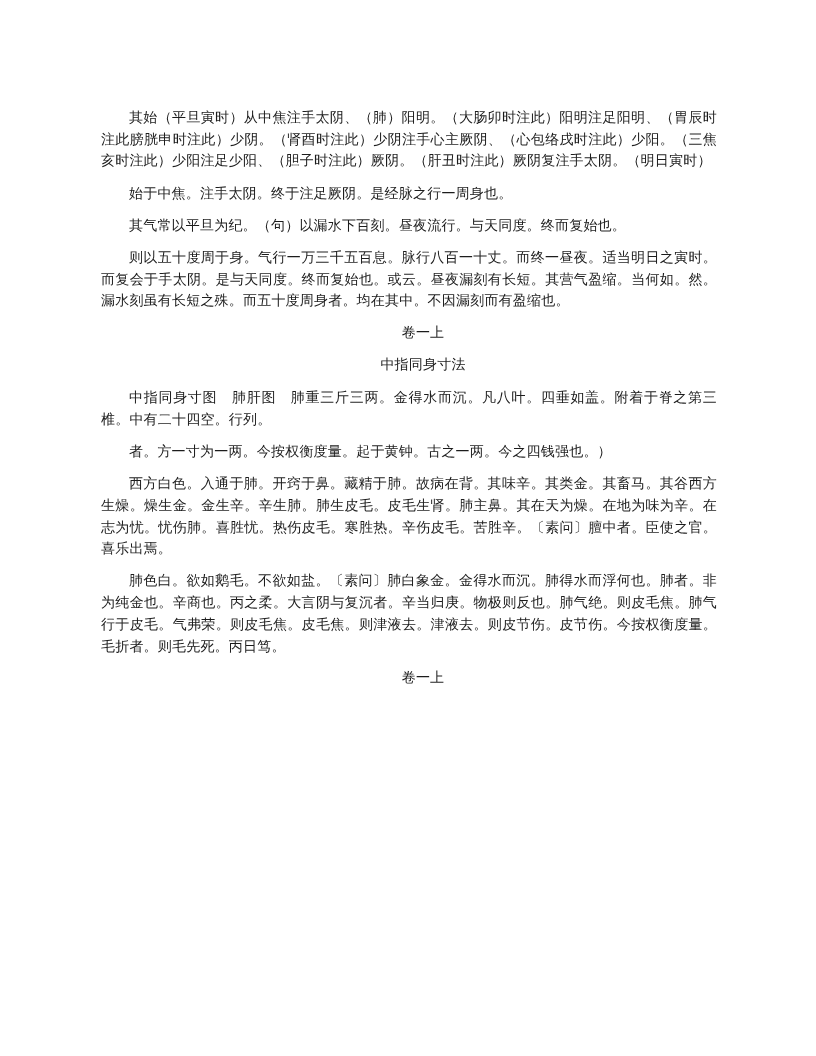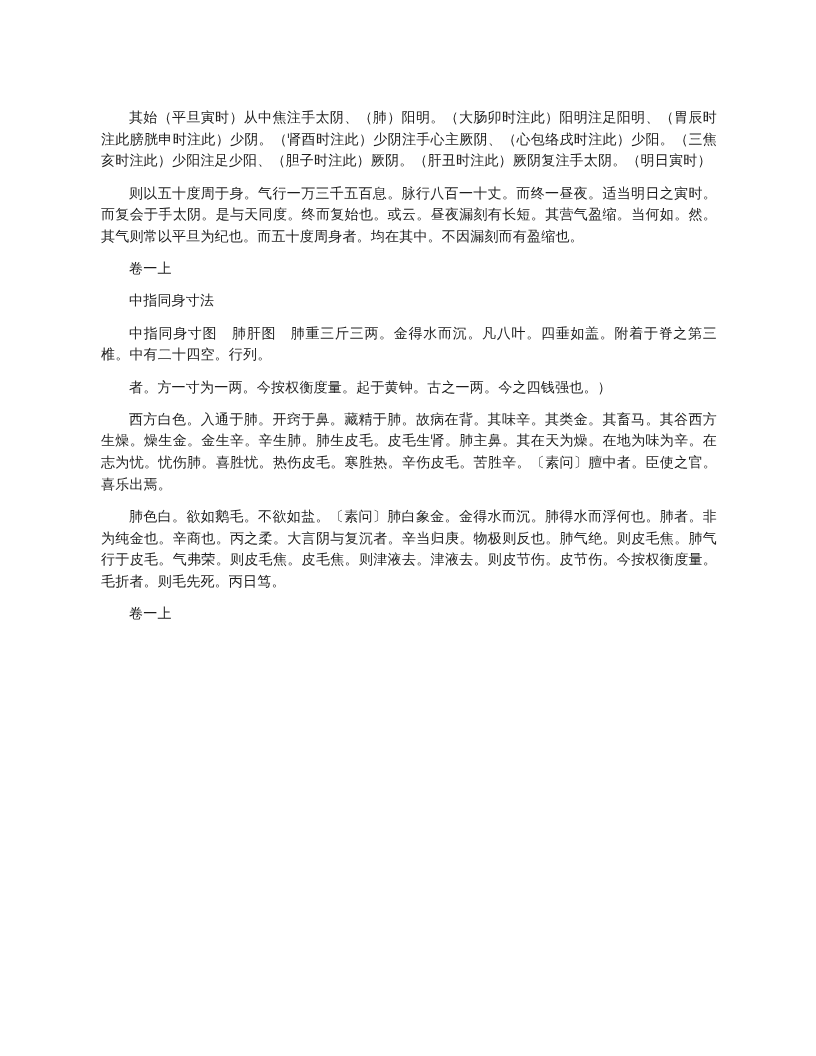--- a/index.html
+++ b/index.html
@@ -26,30 +26,33 @@
     margin: 0 0 10.5px 0;
     font-size: 14px;
     line-height: 21.7px;
     text-align: justify;
     text-indent: 2em;
     letter-spacing: 0.2px;
     word-break: break-all;
     font-weight: normal;
   }
   .heading {
-    text-align: left;
+    text-align: center;
+    font-family: Liberation Mono, monospace;
   }
 </style>
 </head>
 <body>
 
 <div class="page">
   <div class="doc-body">
     <p class="block">其始（平旦寅时）从中焦注手太阴、（肺）阳明。（大肠卯时注此）阳明注足阳明、（胃辰时注此膀胱申时注此）少阴。（肾酉时注此）少阴注手心主厥阴、（心包络戌时注此）少阳。（三焦亥时注此）少阳注足少阳、（胆子时注此）厥阴。（肝丑时注此）厥阴复注手太阴。（明日寅时）</p>
-    <p class="block">则以五十度周于身。气行一万三千五百息。脉行八百一十丈。而终一昼夜。适当明日之寅时。而复会于手太阴。是与天同度。终而复始也。或云。昼夜漏刻有长短。其营气盈缩。当何如。然。其气则常以平旦为纪也。而五十度周身者。均在其中。不因漏刻而有盈缩也。</p>
+    <p class="block">始于中焦。注手太阴。终于注足厥阴。是经脉之行一周身也。</p>
+    <p class="block">其气常以平旦为纪。（句）以漏水下百刻。昼夜流行。与天同度。终而复始也。</p>
+    <p class="block">则以五十度周于身。气行一万三千五百息。脉行八百一十丈。而终一昼夜。适当明日之寅时。而复会于手太阴。是与天同度。终而复始也。或云。昼夜漏刻有长短。其营气盈缩。当何如。然。漏水刻虽有长短之殊。而五十度周身者。均在其中。不因漏刻而有盈缩也。</p>
     <p class="block heading">卷一上</p>
     <p class="block heading">中指同身寸法</p>
     <p class="block">中指同身寸图　肺肝图　肺重三斤三两。金得水而沉。凡八叶。四垂如盖。附着于脊之第三椎。中有二十四空。行列。</p>
     <p class="block">者。方一寸为一两。今按权衡度量。起于黄钟。古之一两。今之四钱强也。）</p>
     <p class="block">西方白色。入通于肺。开窍于鼻。藏精于肺。故病在背。其味辛。其类金。其畜马。其谷西方生燥。燥生金。金生辛。辛生肺。肺生皮毛。皮毛生肾。肺主鼻。其在天为燥。在地为味为辛。在志为忧。忧伤肺。喜胜忧。热伤皮毛。寒胜热。辛伤皮毛。苦胜辛。〔素问〕膻中者。臣使之官。喜乐出焉。</p>
     <p class="block">肺色白。欲如鹅毛。不欲如盐。〔素问〕肺白象金。金得水而沉。肺得水而浮何也。肺者。非为纯金也。辛商也。丙之柔。大言阴与复沉者。辛当归庚。物极则反也。肺气绝。则皮毛焦。肺气行于皮毛。气弗荣。则皮毛焦。皮毛焦。则津液去。津液去。则皮节伤。皮节伤。今按权衡度量。毛折者。则毛先死。丙日笃。</p>
     <p class="block heading">卷一上</p>
   </div>
 </div>
 

